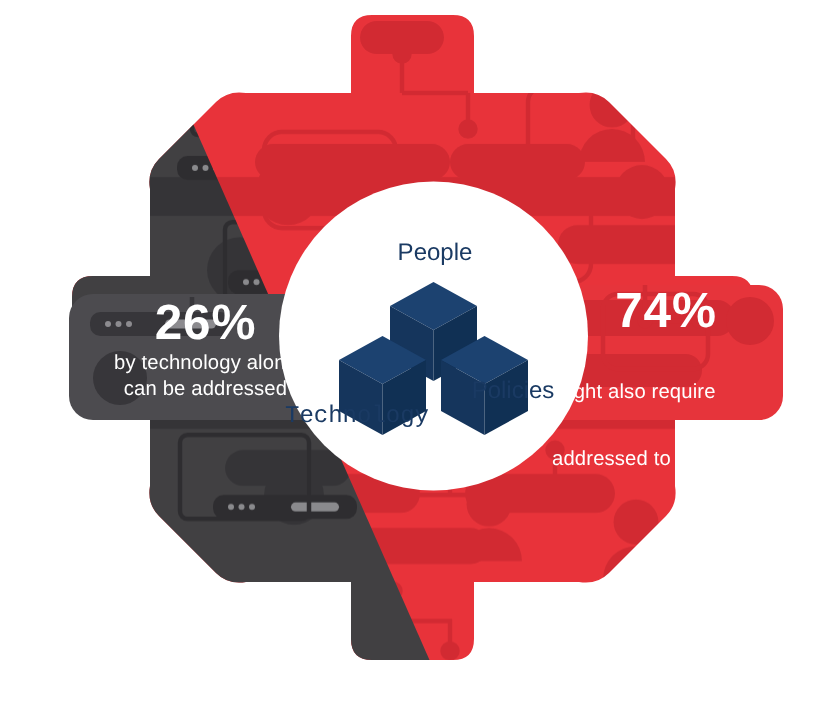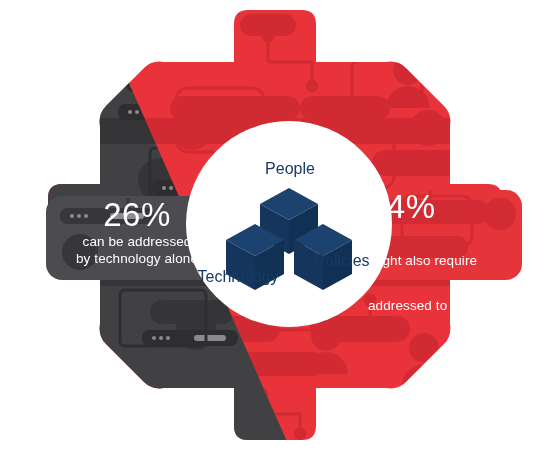--- a/index.html
+++ b/index.html
@@ -29,21 +29,21 @@
   .label-text {
     position: absolute;
     color: #ffffff;
     text-align: center;
     line-height: 1.18;
     letter-spacing: 0.1px;
     -webkit-font-smoothing: antialiased;
   }
   .pct {
     font-size: 33px;
-    font-weight: 400;
+    font-weight: 700;
     letter-spacing: 0.5px;
     display: block;
     line-height: 1.05;
     margin-bottom: 1px;
   }
   .sub {
     font-size: 13.5px;
     font-weight: 400;
     display: block;
     line-height: 1.25;
@@ -52,32 +52,32 @@
     left: 62px;
     top: 198px;
     width: 150px;
   }
   #right-label-text {
     left: 368px;
     top: 190px;
     width: 152px;
     text-align: left;
   }
-  #right-label-text .pct { text-align: left; }
+  #right-label-text .pct { text-align: center; }
   #right-label-text .sub { text-align: left; margin-top: 28px; }
   .core-label {
     position: absolute;
     color: #1a3a63;
     font-size: 16px;
     font-weight: 400;
     text-align: center;
     white-space: nowrap;
   }
   #core-people { left: 235px; top: 160px; width: 110px; }
-  #core-technology { left: 168px; top: 268px; width: 140px; }
+  #core-technology { left: 168px; top: 268px; width: 140px; font-family: Liberation Mono, monospace; }
   #core-policies { left: 282px; top: 252px; width: 120px; }
 </style>
 </head>
 <body>
 
 <div id="stage">
 
   <svg class="layer" id="gear-svg" viewBox="0 0 550 471" xmlns="http://www.w3.org/2000/svg">
     <defs>
 
@@ -282,22 +282,22 @@
       <g>
         <polygon points="323,224 352,240 323,256 294,240" fill="#1C4270"></polygon>
         <polygon points="294,240 323,256 323,290 294,274" fill="#15355C"></polygon>
         <polygon points="352,240 352,274 323,290 323,256" fill="#103054"></polygon>
       </g>
     </g>
   </svg>
 
   <div class="label-text" id="left-label-text">
     <span class="pct">26%</span>
+    <span class="sub">by technology alone</span>
     <span class="sub">can be addressed</span>
-    <span class="sub">by technology alone</span>
   </div>
 
   <div class="label-text" id="right-label-text">
     <span class="pct">74%</span>
     <span class="sub">might also require</span>
     <span class="sub">addressed to address</span>
   </div>
 
   <div class="core-label" id="core-people">People</div>
   <div class="core-label" id="core-technology">Technology</div>

